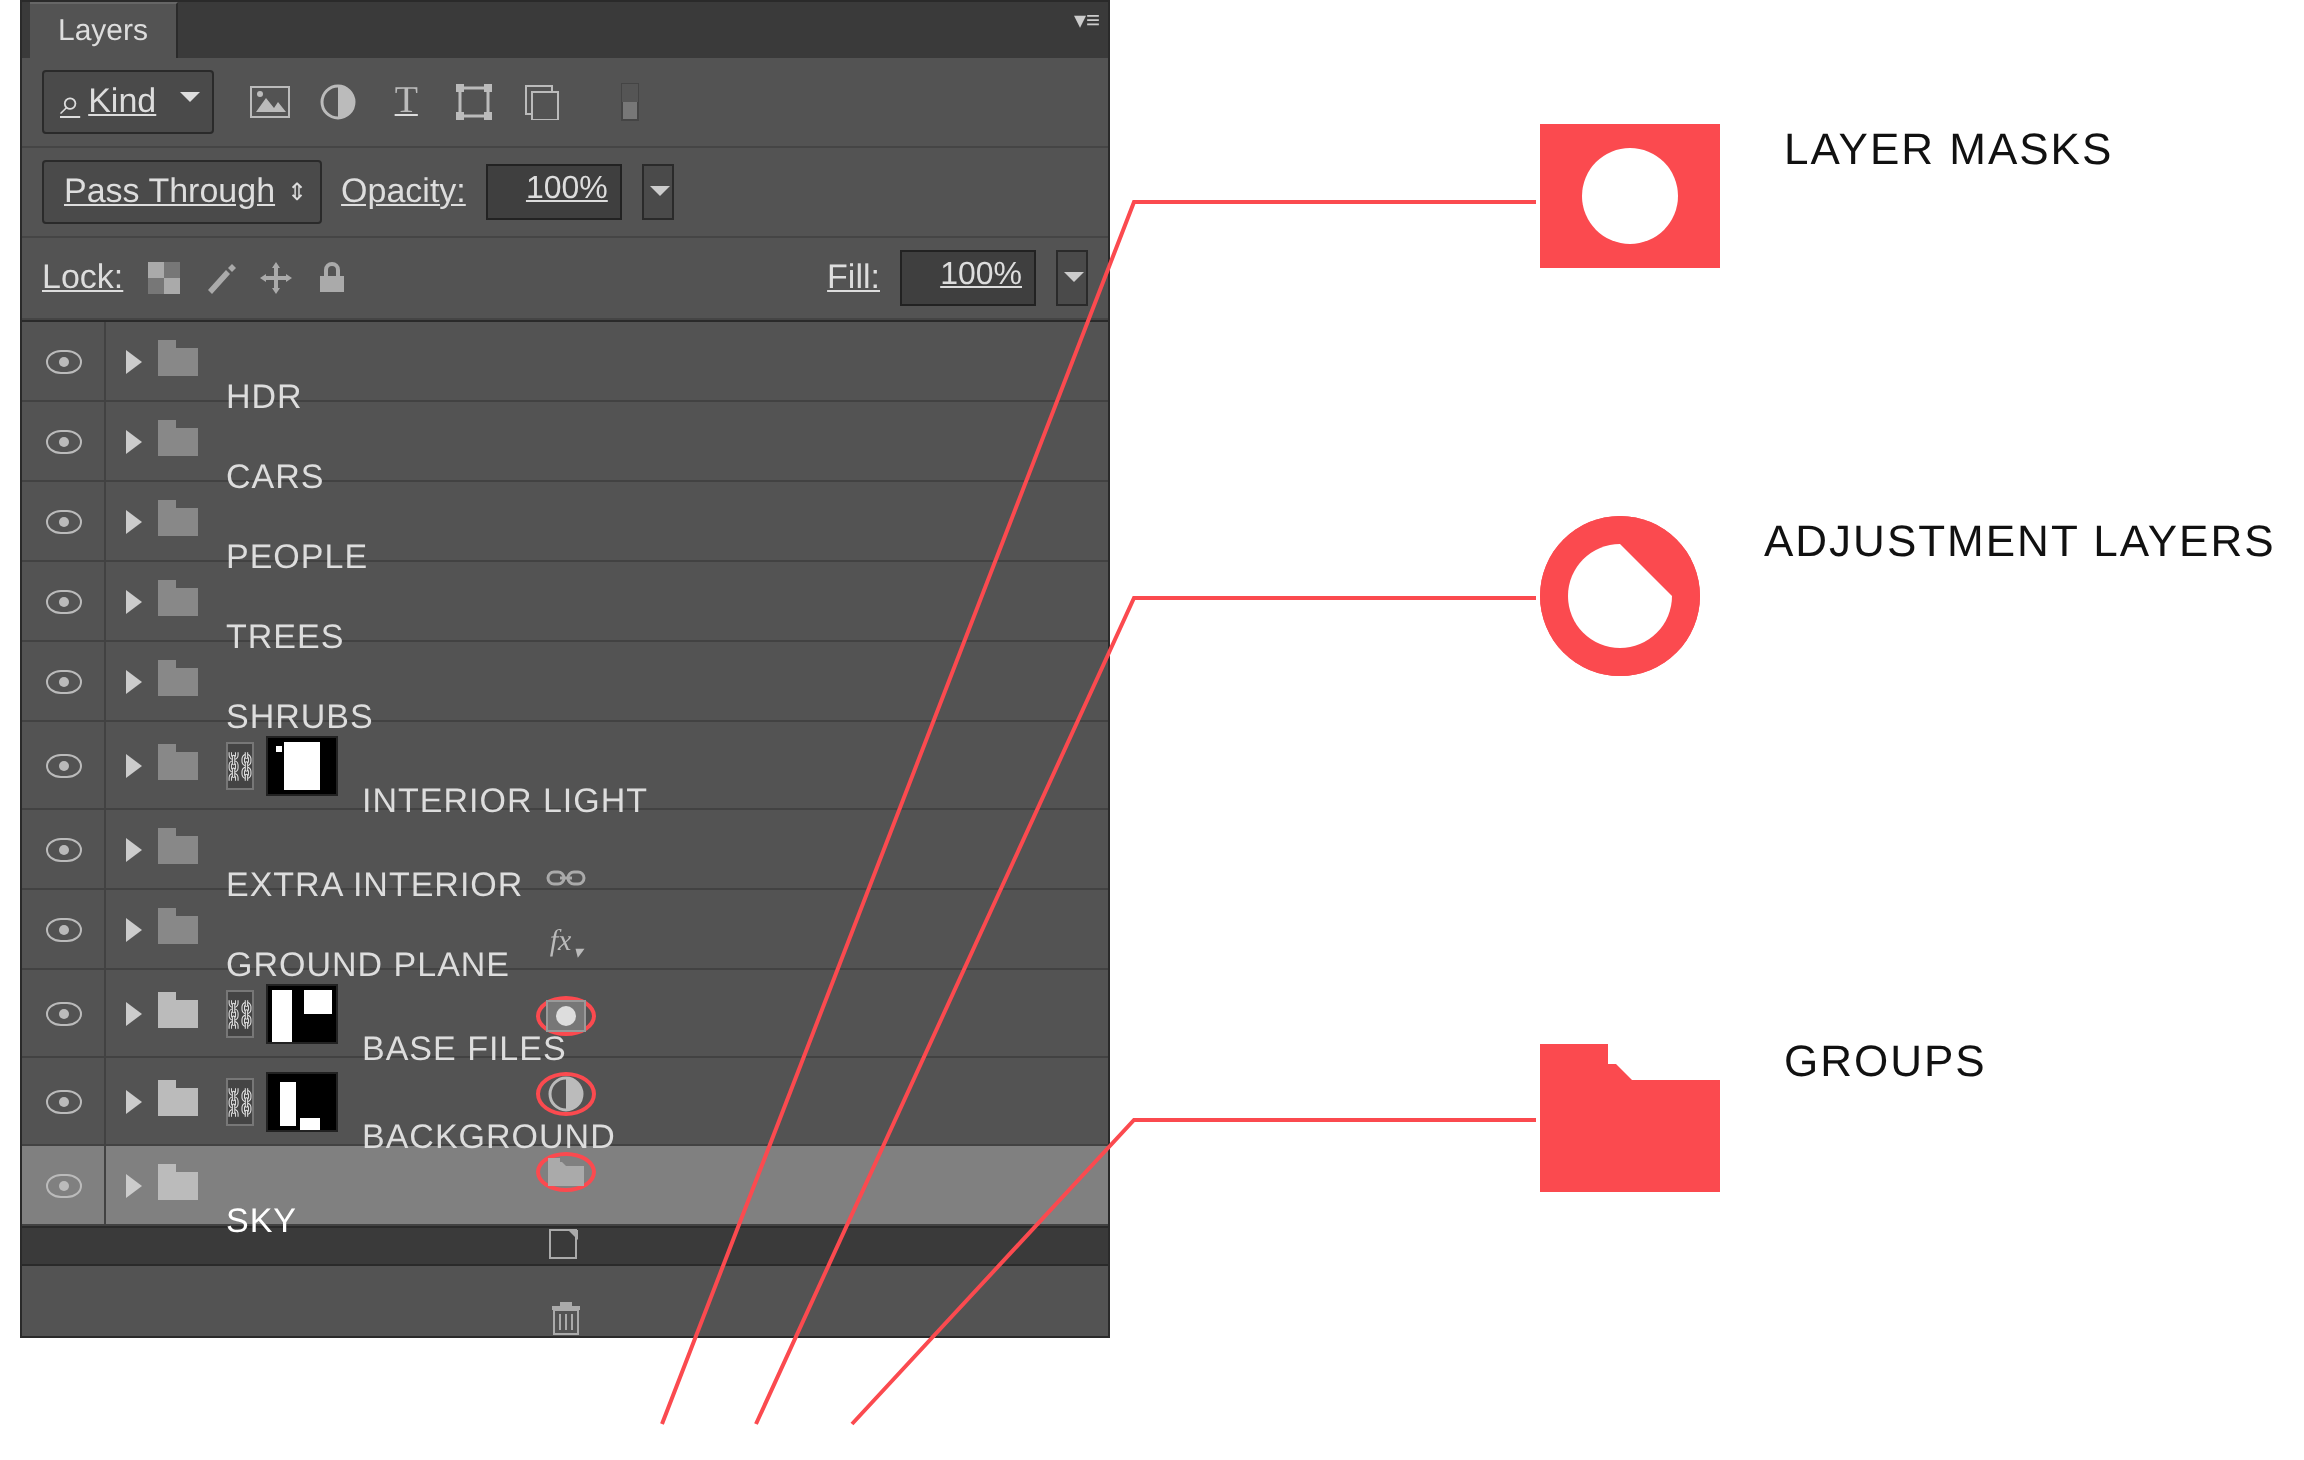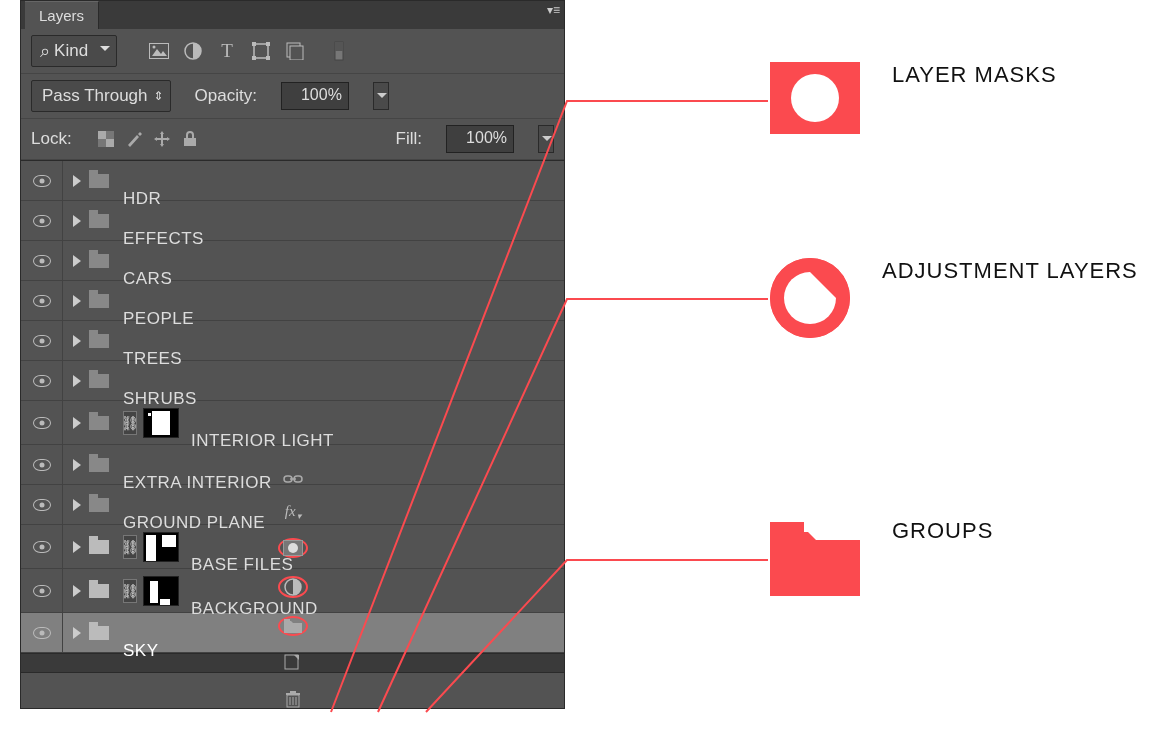--- a/index.html
+++ b/index.html
@@ -5,21 +5,21 @@
   * { box-sizing: border-box; margin: 0; padding: 0; }
   body {
     font-family: Arial, Helvetica, sans-serif;
     background: #fff;
     width: 1152px;
     height: 730px;
     position: relative;
   }
   .panel {
     position: absolute;
-    left: 20px;
+    left: 10px;
     top: 0;
     width: 545px;
     background: #535353;
     border: 1px solid #2a2a2a;
   }
   .panel-header {
     display: flex;
     align-items: flex-end;
     background: #3a3a3a;
     height: 28px;
@@ -41,21 +41,22 @@
     color: #ccc;
     font-size: 12px;
   }
   .panel-row {
     display: flex;
     align-items: center;
     padding: 6px 10px;
     border-bottom: 1px solid #454545;
     color: #ddd;
     font-size: 17px;
-    gap: 24px;
+    gap: 10px;
+    text-decoration: underline;
   }
   .filter-select {
     background: #4a4a4a;
     border: 1px solid #2a2a2a;
     color: #ddd;
     font-size: 17px;
     padding: 4px 28px 4px 8px;
     height: 32px;
     position: relative;
     display: inline-flex;
@@ -374,28 +375,20 @@
   </div>
 
   <div class="layer-list" id="layer-list">
       <div class="layer-row">
         <div class="vis">
           <span class="eye"></span>
         </div>
         <span class="expander"></span>
         <span class="folder"></span>
         <span class="layer-name">HDR</span>
-      </div>
-      <div class="layer-row">
-        <div class="vis">
-          <span class="eye"></span>
-        </div>
-        <span class="expander"></span>
-        <span class="folder"></span>
-        <span class="layer-name">EFFECTS</span>
       </div>
       <div class="layer-row">
         <div class="vis">
           <span class="eye"></span>
         </div>
         <span class="expander"></span>
         <span class="folder"></span>
         <span class="layer-name">CARS</span>
       </div>
       <div class="layer-row">

